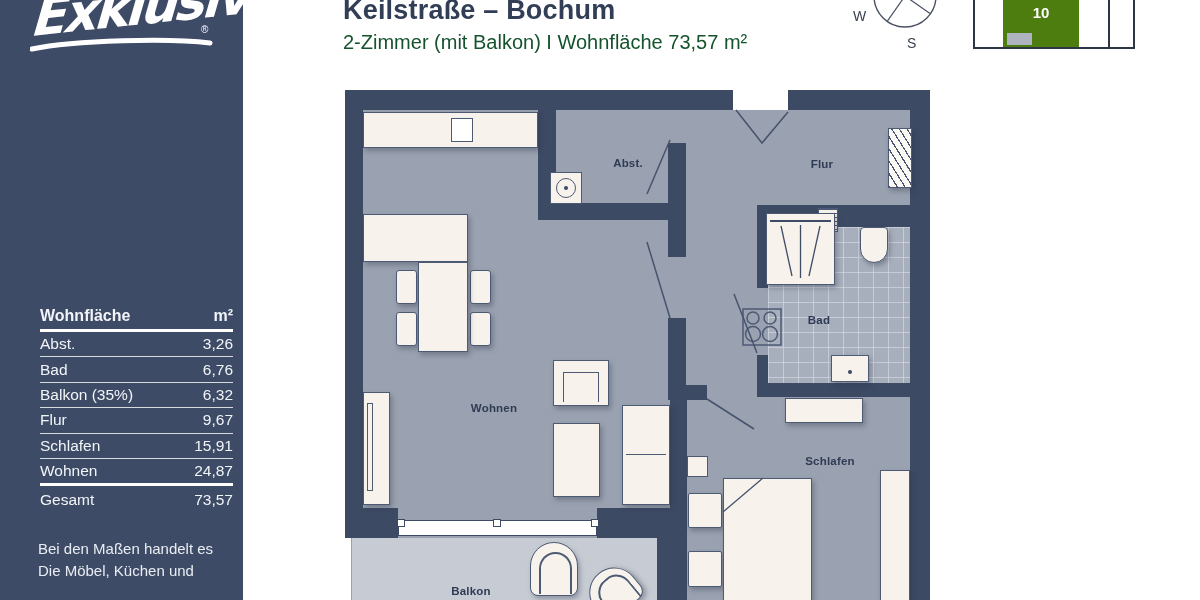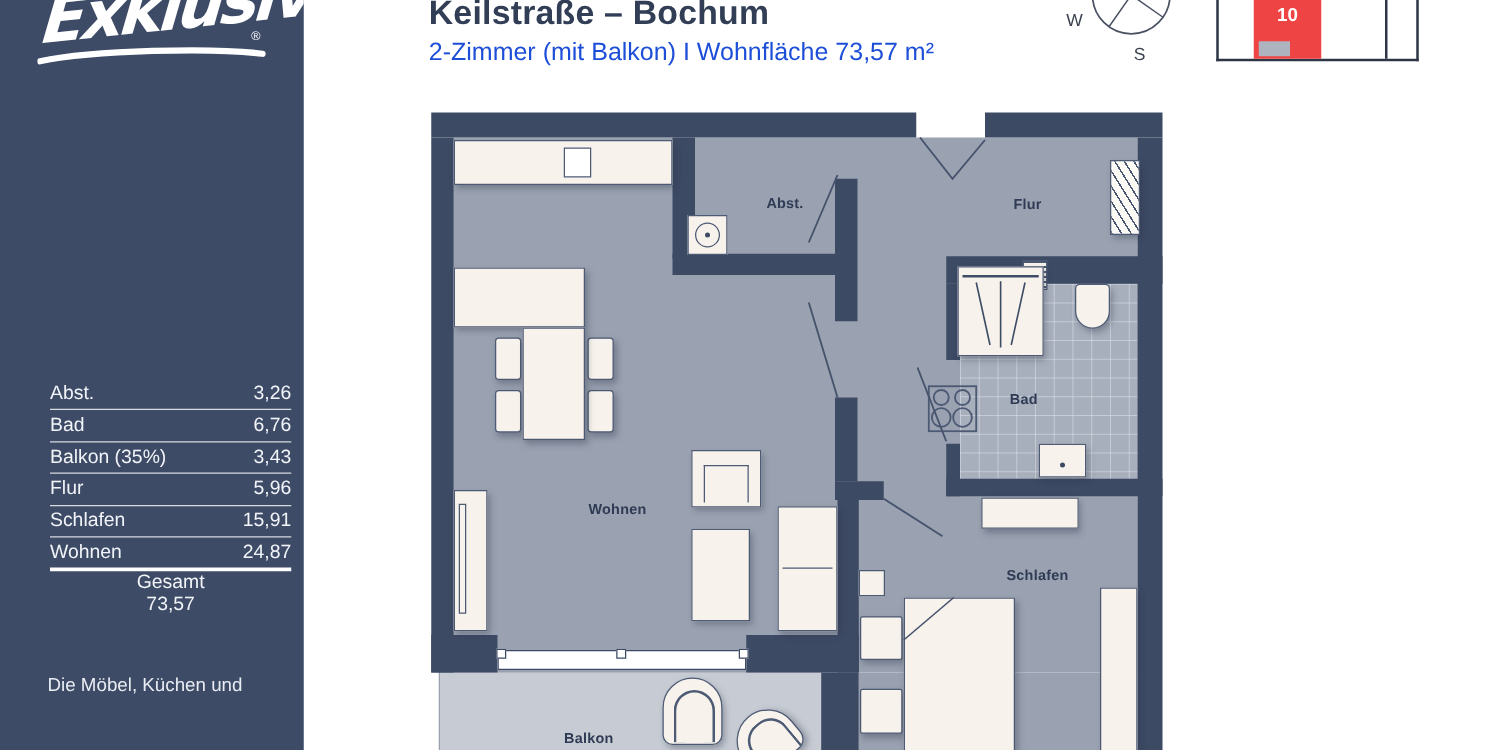--- a/index.html
+++ b/index.html
@@ -10,31 +10,31 @@
   .sidebar{left:0;top:0;width:243px;height:600px;background:#3e4b66;overflow:hidden;}
   .logo-script{top:-24px;left:34px;font-family:"DejaVu Sans",sans-serif;font-style:italic;
     font-weight:bold;font-size:52px;color:#fff;transform:rotate(-6deg) skewX(-12deg);
     letter-spacing:-3px;white-space:nowrap;}
   .logo-reg{top:24px;left:201px;color:#fff;font-size:10px;}
   .area-table{left:40px;top:303px;width:193px;color:#f1f4f8;}
   .at-row{display:flex;justify-content:space-between;align-items:center;height:24.4px;
     border-bottom:1px solid rgba(255,255,255,.8);font-size:15.5px;}
   .at-head{font-weight:bold;font-size:16px;border-bottom:3px solid #ffffff;height:26px;}
   .at-thick{border-bottom:3px solid #ffffff;}
-  .at-total{border-bottom:none;font-size:15.5px;height:27px;flex-direction:column;}
+  .at-total{border-bottom:none;font-size:15.5px;height:27px;}
   .disclaimer{left:38px;top:538px;width:202px;color:#e9edf3;font-size:15px;line-height:21.5px;}
 
   
   .page-title{left:343px;top:-5px;font-size:27px;font-weight:bold;color:#313e56;letter-spacing:.2px;}
-  .page-subtitle{left:343px;top:31px;font-size:20px;color:#1d4ed8;}
+  .page-subtitle{left:343px;top:31px;font-size:20px;color:#14532d;}
 
   
   .indicator{left:973px;top:0;width:162px;height:49px;background:#fff;
     border:2px solid #2e3646;border-top:none;box-sizing:border-box;}
-  .ind-cell-active{position:absolute;left:28px;top:0;width:54px;height:100%;background:#ef4444;}
+  .ind-cell-active{position:absolute;left:28px;top:0;width:76px;height:100%;background:#4d7c0f;}
   .ind-line{position:absolute;left:133px;top:0;width:2px;height:100%;background:#2e3646;}
   .ind-num{position:absolute;left:0;top:4px;width:100%;text-align:center;color:#fff;
     font-weight:bold;font-size:15px;}
   .ind-sq{position:absolute;left:4px;bottom:2px;width:25px;height:12px;background:#adb3bf;}
 
   
   .plan{left:345px;top:90px;width:585px;height:510px;}
   .floor{position:absolute;background:#9aa2b1;}
   .floor-balkon{position:absolute;background:#c7ccd4;outline:1px solid #9aa0ae;}
   .floor-bad{position:absolute;background:#a8afbc;
@@ -58,51 +58,56 @@
 <body>
 
 <div class="abs sidebar">
   <div class="abs logo-script">Exklusiv</div>
   <svg class="abs" style="left:30px;top:36px;" width="185" height="18" viewBox="0 0 185 18">
     <path d="M2,13 C45,4 140,2 180,7" stroke="#ffffff" stroke-width="5" fill="none" stroke-linecap="round"></path>
   </svg>
   <div class="abs logo-reg">®</div>
 
   <div class="abs area-table">
+    <div class="at-row at-head">
+      <span>Wohnfläche</span>
+      <span>m²</span>
+    </div>
     <div class="at-row">
       <span>Abst.</span>
       <span>3,26</span>
     </div>
     <div class="at-row">
       <span>Bad</span>
       <span>6,76</span>
     </div>
     <div class="at-row">
       <span>Balkon (35%)</span>
-      <span>3,43</span>
+      <span>6,32</span>
     </div>
     <div class="at-row">
       <span>Flur</span>
-      <span>5,96</span>
+      <span>9,67</span>
     </div>
     <div class="at-row">
       <span>Schlafen</span>
       <span>15,91</span>
     </div>
     <div class="at-row at-thick">
       <span>Wohnen</span>
       <span>24,87</span>
     </div>
     <div class="at-row at-total">
       <span>Gesamt</span>
       <span>73,57</span>
     </div>
   </div>
 
   <div class="abs disclaimer">
+    <div>Bei den Maßen handelt es</div>
     <div>Die Möbel, Küchen und</div>
 
   </div>
 </div>
 
 <div class="abs page-title">Keilstraße – Bochum</div>
 <div class="abs page-subtitle">2-Zimmer (mit Balkon) I Wohnfläche 73,57 m²</div>
 
 <svg class="abs" style="left:845px;top:0;" width="92" height="52" viewBox="0 0 92 52">
   <circle cx="60" cy="-4" r="31" fill="none" stroke="#4a5163" stroke-width="1.4"></circle>

